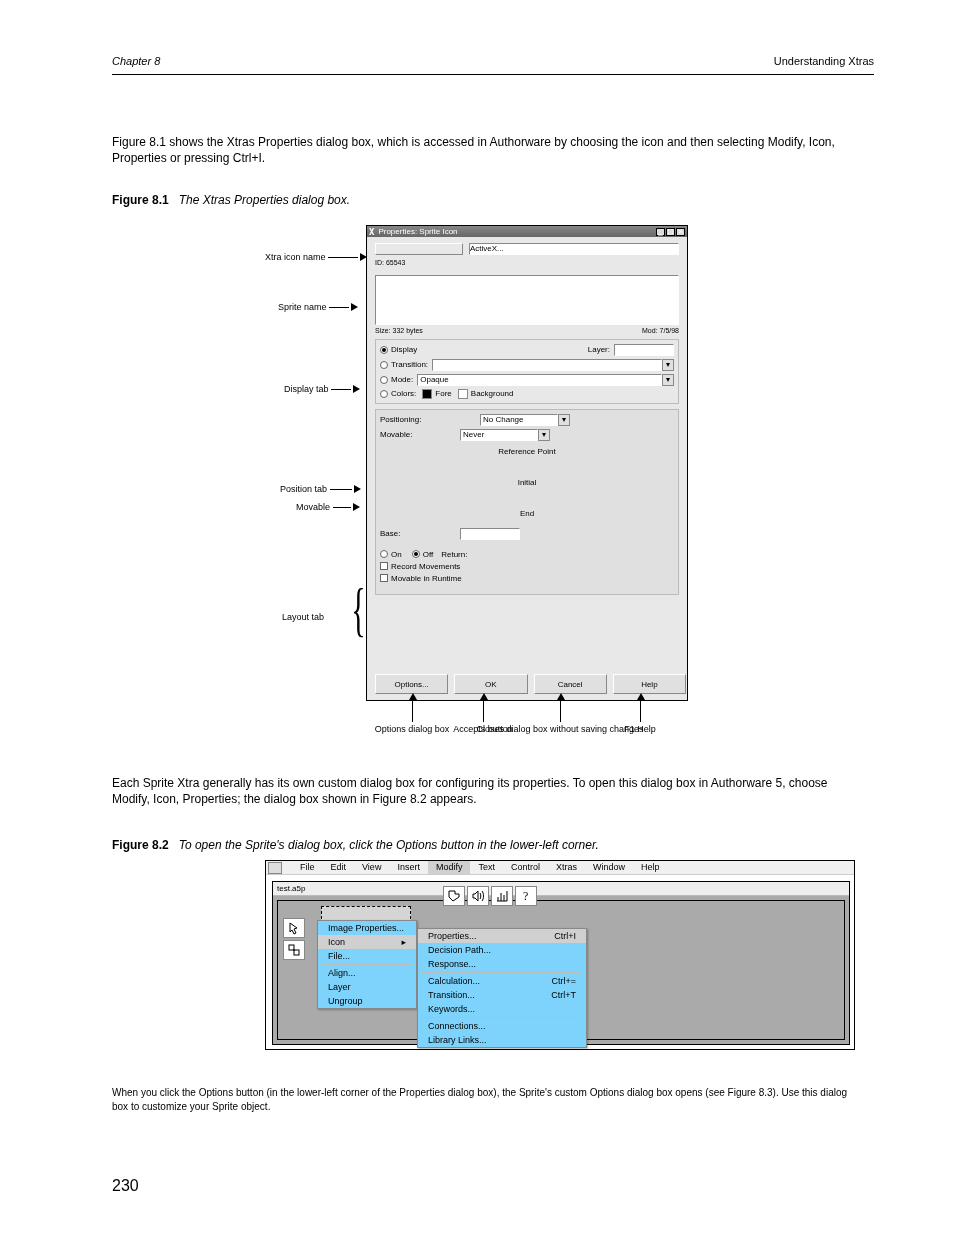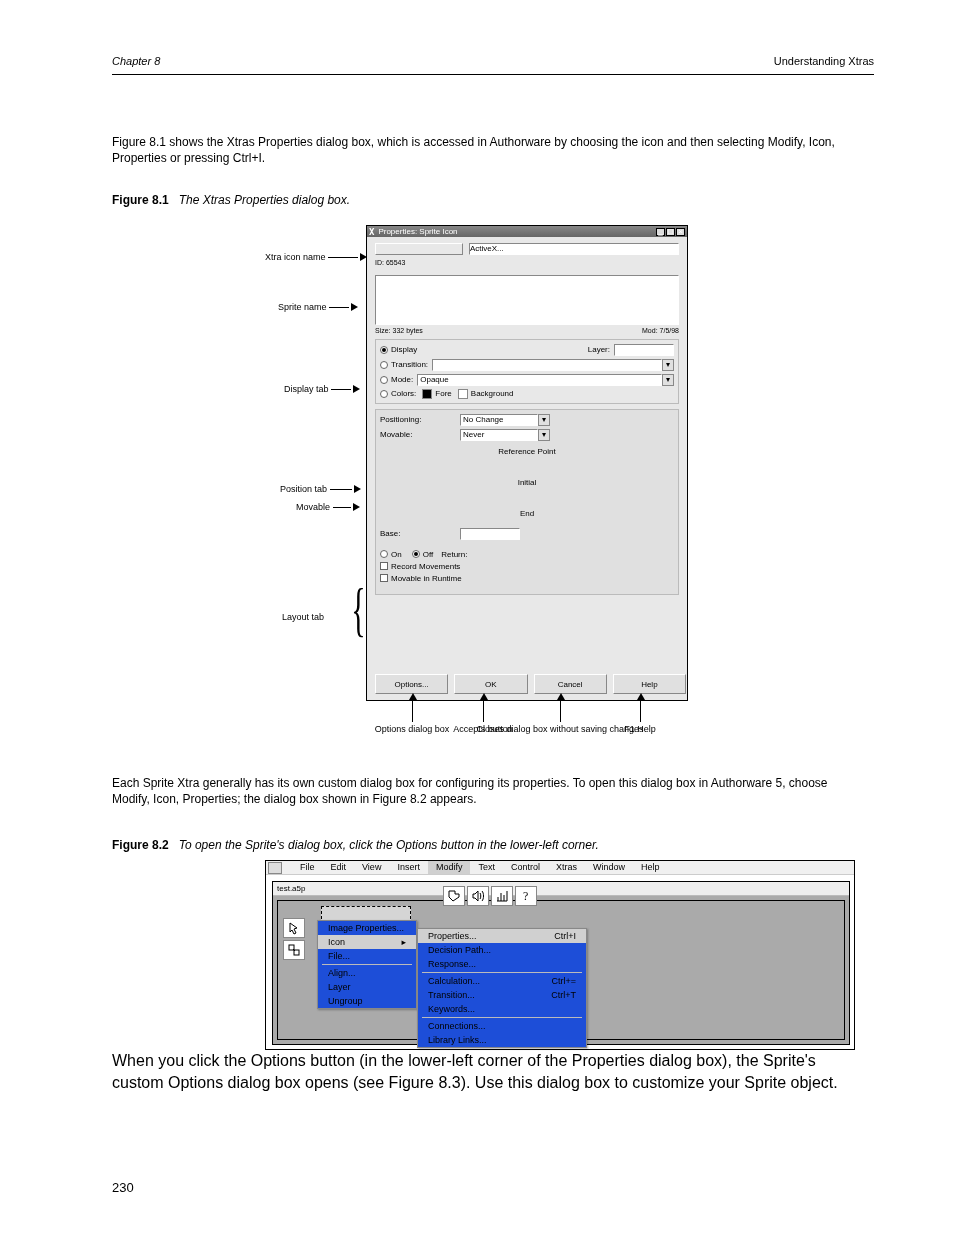--- a/index.html
+++ b/index.html
@@ -91,35 +91,35 @@
   .fig2-caption { position:absolute; left:112px; top:838px; font-size:12px; }
 
   
   .aw-window {
     position:absolute; left:265px; top:860px; width:590px; height:190px;
     border:1px solid #000; background:#fff; font-size:8px;
   }
   .aw-menubar { height:14px; background:#f0f0f0; border-bottom:1px solid #ccc; display:flex; padding-left:26px; }
   .aw-tab { width:14px; height:12px; position:absolute; left:2px; top:1px; background:#ddd; border:1px solid #888; }
   .aw-menu-item { padding:1px 8px; font-size:9px; }
-  .aw-sub { position:absolute; border:1px solid #888; background:#1d4ed8; box-shadow:1px 1px 2px rgba(0,0,0,0.3); font-size:9px; }
+  .aw-sub { position:absolute; border:1px solid #888; background:#7dd3fc; box-shadow:1px 1px 2px rgba(0,0,0,0.3); font-size:9px; }
   .aw-canvas { position:absolute; left:6px; top:20px; right:4px; bottom:4px; border:1px solid #000; background:#aaa; }
   .aw-canvas-inner { position:absolute; left:4px; top:18px; right:4px; bottom:4px; border:1px solid #000; background:#aaa; }
   .aw-titlebar { height:14px; background:#eee; border-bottom:1px solid #bbb; display:flex; align-items:center; padding:0 4px; font-size:8px; }
   .aw-toolstrip { position:absolute; left:10px; top:36px; width:22px; display:flex; flex-direction:column; gap:2px; }
   .toolbtn { width:22px; height:20px; border:1px solid #888; background:#fff; display:flex; align-items:center; justify-content:center; }
   .icon-btn { width:22px; height:20px; border:1px solid #888; background:#fff; display:flex; align-items:center; justify-content:center; }
   .iconrow { position:absolute; display:flex; gap:2px; }
   .dashed-sel { position:absolute; border:1px dashed #000; background:rgba(255,255,255,0.5); }
   .menu-row { padding:2px 10px; display:flex; justify-content:space-between; gap:20px; }
   .menu-row.highlight { background:#d0d0d0; }
   .menu-sep { border-top:1px solid #bbb; margin:1px 4px; }
 
-  .para2 { position:absolute; left:112px; top:1050px; width:740px; font-size:16px; line-height:1.35; }
-  .footer { position:absolute; left:112px; bottom:40px; font-size:13px; }
+  .para2 { position:absolute; left:112px; top:1086px; width:740px; font-size:10px; line-height:1.35; }
+  .footer { position:absolute; left:112px; bottom:40px; font-size:16px; }
 </style>
 </head>
 <body>
 
 <div class="page-header">
   <span class="left">Chapter 8</span>
   <span>Understanding Xtras</span>
 </div>
 <div class="hr"></div>
 
@@ -210,21 +210,21 @@
       <span>Colors:</span>
       <span style="width:10px;height:10px;background:#000;margin:0 3px 0 6px;border:1px solid #888;"></span>
       <span>Fore</span>
       <span style="width:10px;height:10px;background:#fff;margin:0 3px 0 6px;border:1px solid #888;"></span>
       <span>Background</span>
     </div>
   </div>
 
   <div class="panel panel-in" style="height:186px; position:relative;">
     <div class="row" style="margin-bottom:3px;">
-      <span style="width:80px;">Positioning:</span>
+      <span style="width:100px;">Positioning:</span>
       <div class="combo" style="width:90px;">
         <span class="textbox" style="padding-left:2px;">No Change</span>
           <span class="drop">▾</span>
       </div>
     </div>
     <div class="row" style="margin-bottom:6px;">
       <span style="width:80px;">Movable:</span>
       <div class="combo" style="width:90px;">
         <span class="textbox" style="padding-left:2px;">Never</span>
           <span class="drop">▾</span>

